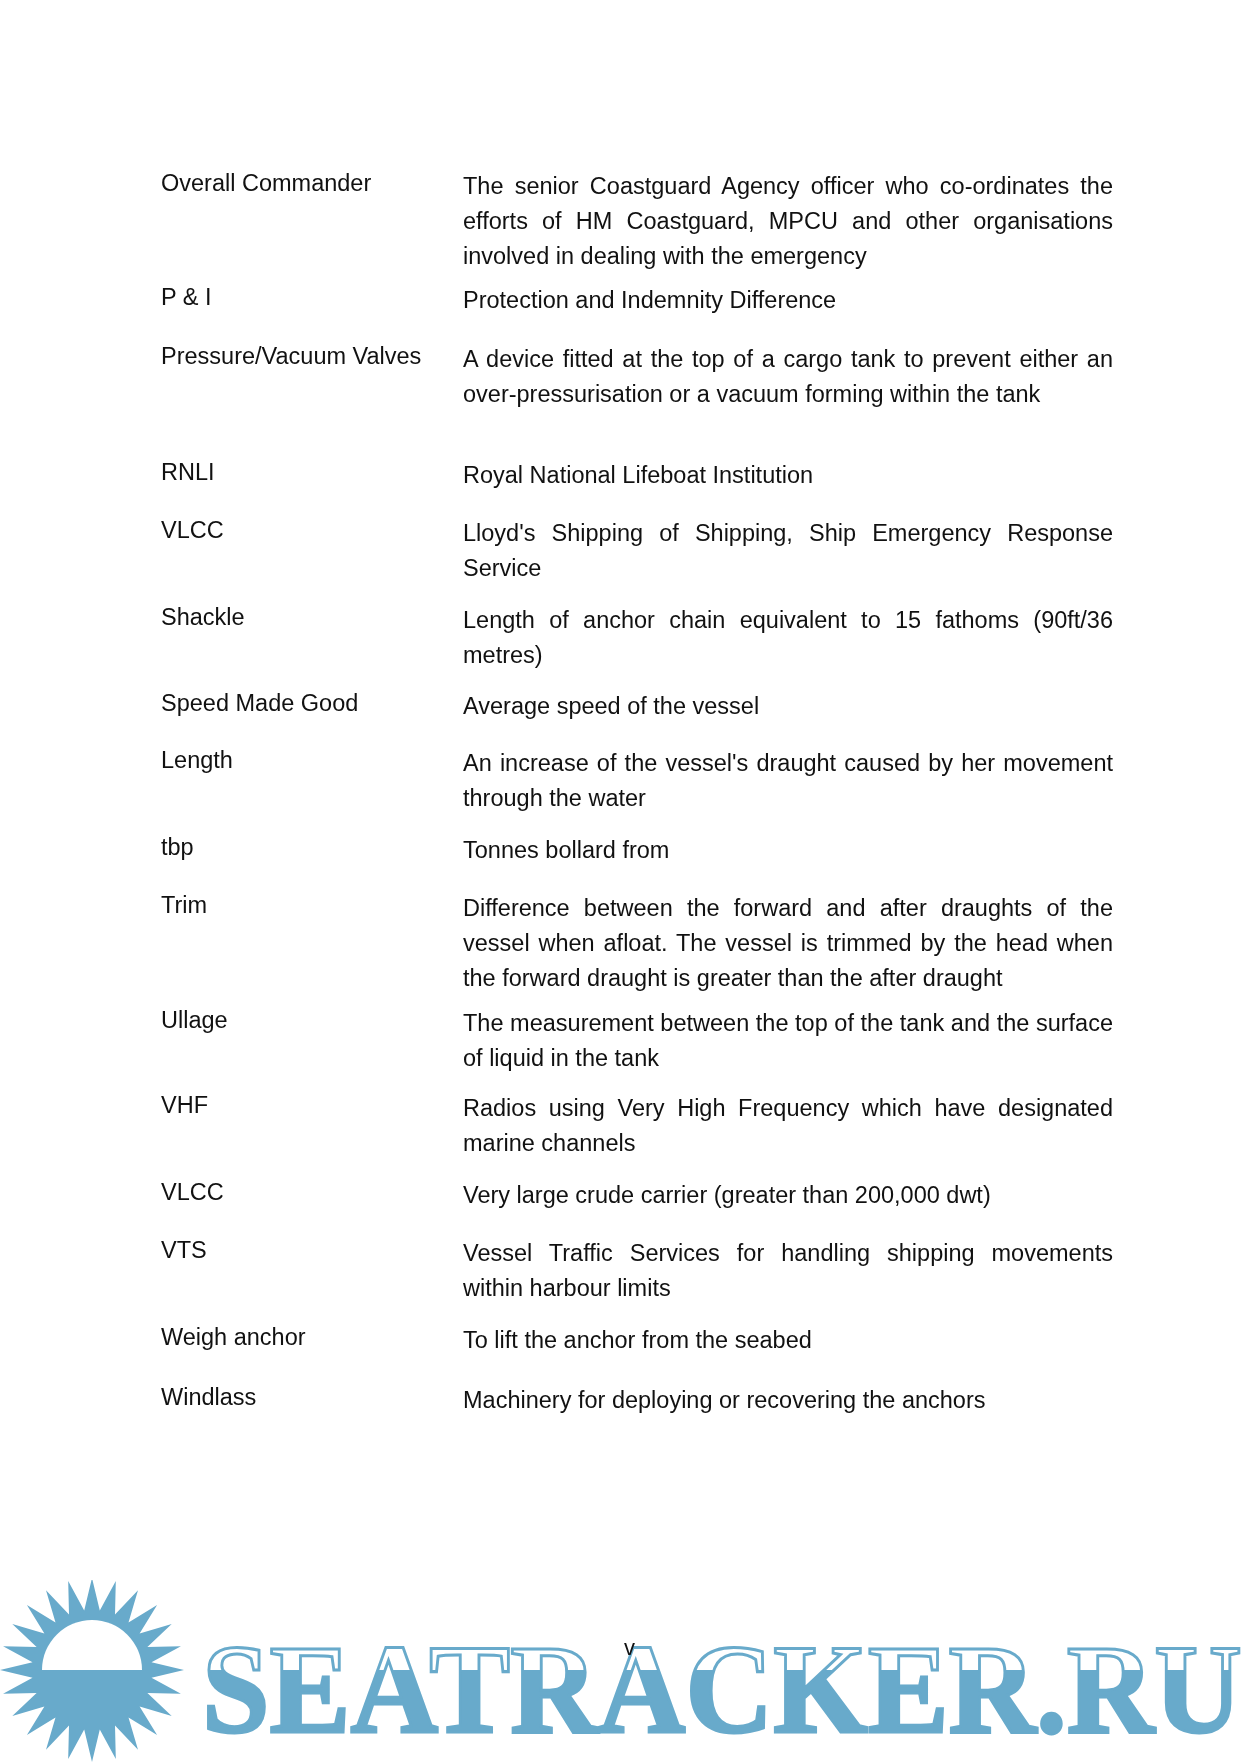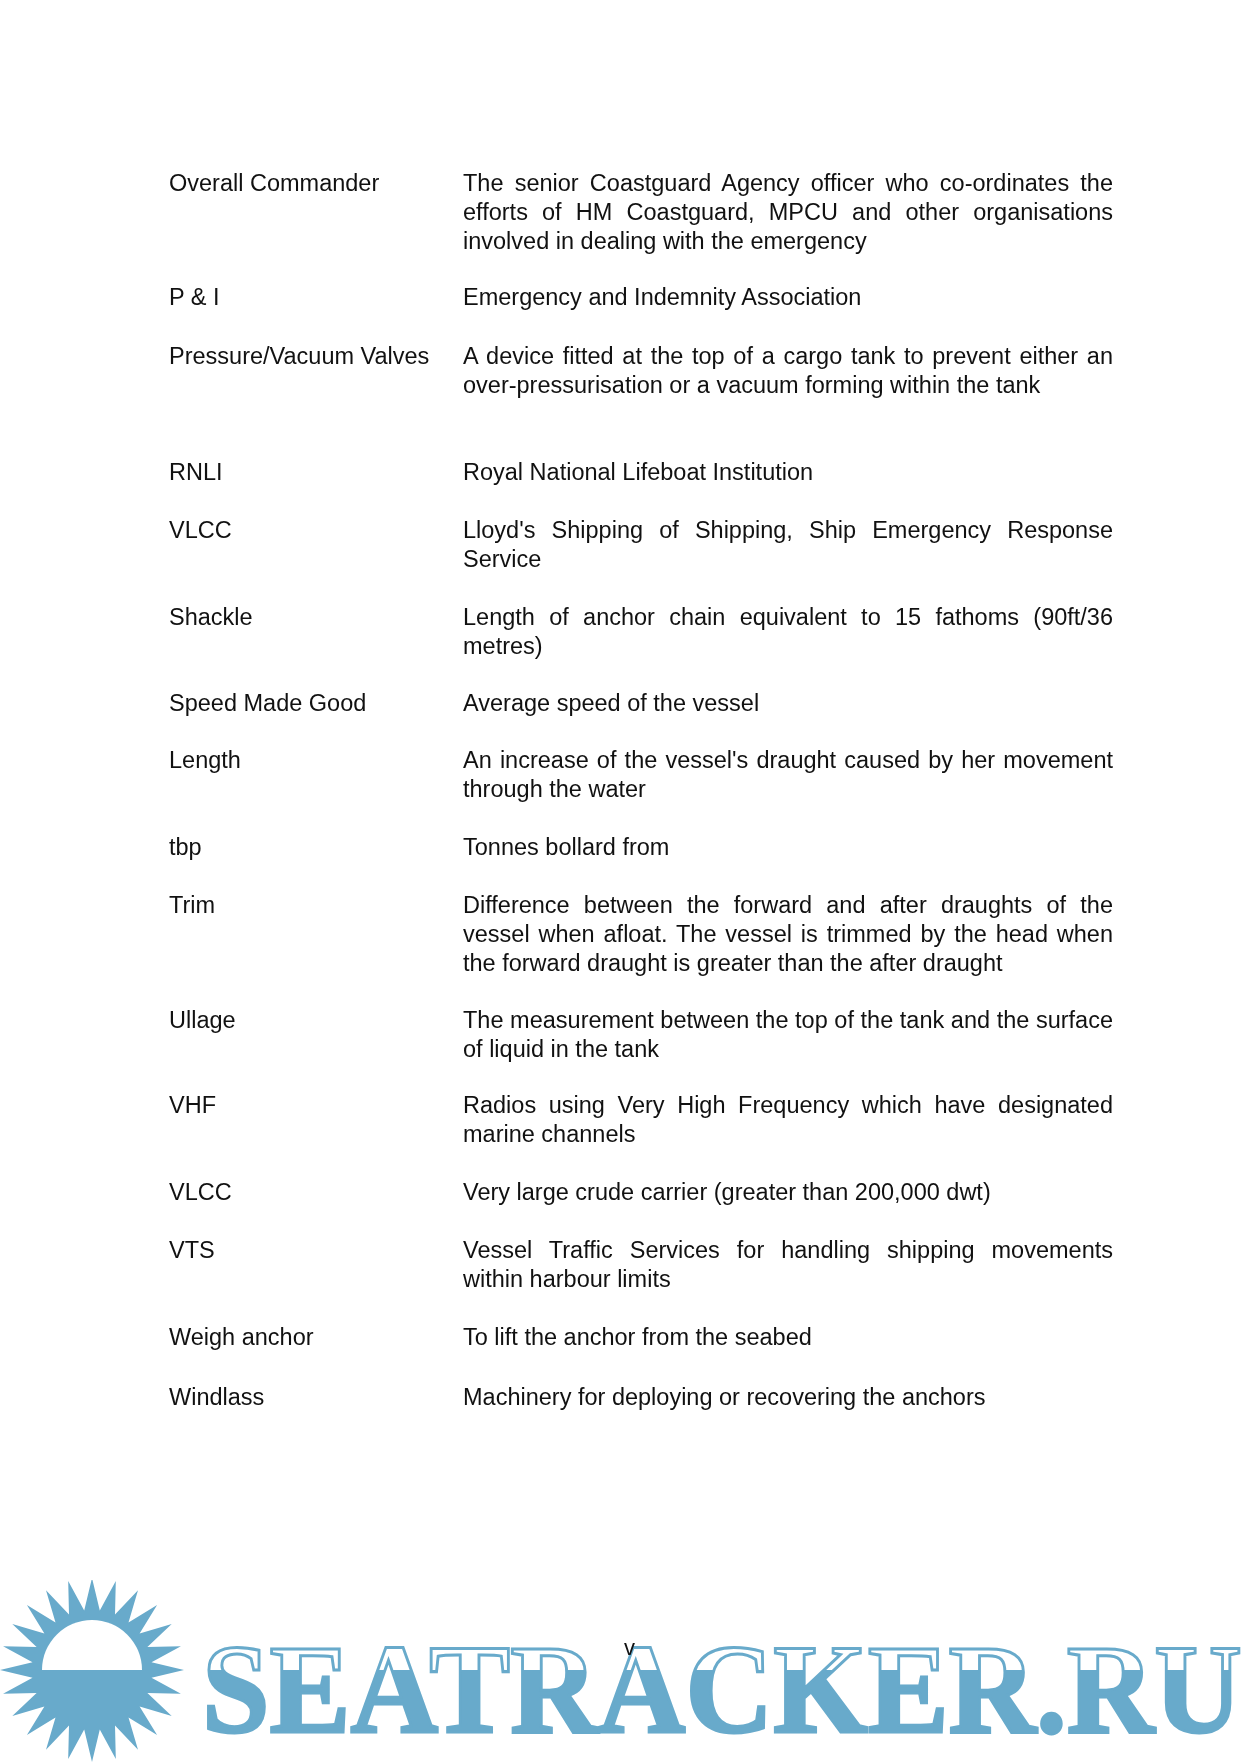--- a/index.html
+++ b/index.html
@@ -1,35 +1,35 @@
 <!DOCTYPE html>
 <html><head>
 <meta charset="utf-8">
 <style>
   html, body { margin:0; padding:0; background:#ffffff; }
   body { width:1255px; height:1763px; position:relative; overflow:hidden;
          font-family:"Liberation Sans", sans-serif; color:#111; }
   .entry { position:absolute; left:157px; width:960px; }
-  .term { position:absolute; left:12px; top:0; font-size:23.5px; line-height:29px; white-space:nowrap; }
-  .def { position:absolute; left:306px; top:0; width:650px; font-size:23.5px; line-height:29px;
+  .term { position:absolute; left:4px; top:0; font-size:23.5px; line-height:29px; white-space:nowrap; }
+  .def { position:absolute; left:306px; top:0; width:650px; font-size:23.5px; line-height:35px;
          text-align:justify; }
   .logo { position:absolute; left:0; top:1580px; width:1255px; height:183px; }
   .pagenum { position:absolute; left:624px; top:1635px; font-size:22px; color:#111; }
 </style>
 </head>
 <body>
 
 <div>
   <div class="entry" style="top:169px">
     <div class="term">Overall Commander</div>
     <div class="def">The senior Coastguard Agency officer who co-ordinates the efforts of HM Coastguard, MPCU and other organisations involved in dealing with the emergency</div>
   </div>
   <div class="entry" style="top:283px">
     <div class="term">P &amp; I</div>
-    <div class="def">Emergency and Indemnity Association</div>
+    <div class="def">Protection and Indemnity Difference</div>
   </div>
   <div class="entry" style="top:342px">
     <div class="term">Pressure/Vacuum Valves</div>
     <div class="def">A device fitted at the top of a cargo tank to prevent either an over-pressurisation or a vacuum forming within the tank</div>
   </div>
   <div class="entry" style="top:458px">
     <div class="term">RNLI</div>
     <div class="def">Royal National Lifeboat Institution</div>
   </div>
   <div class="entry" style="top:516px">

